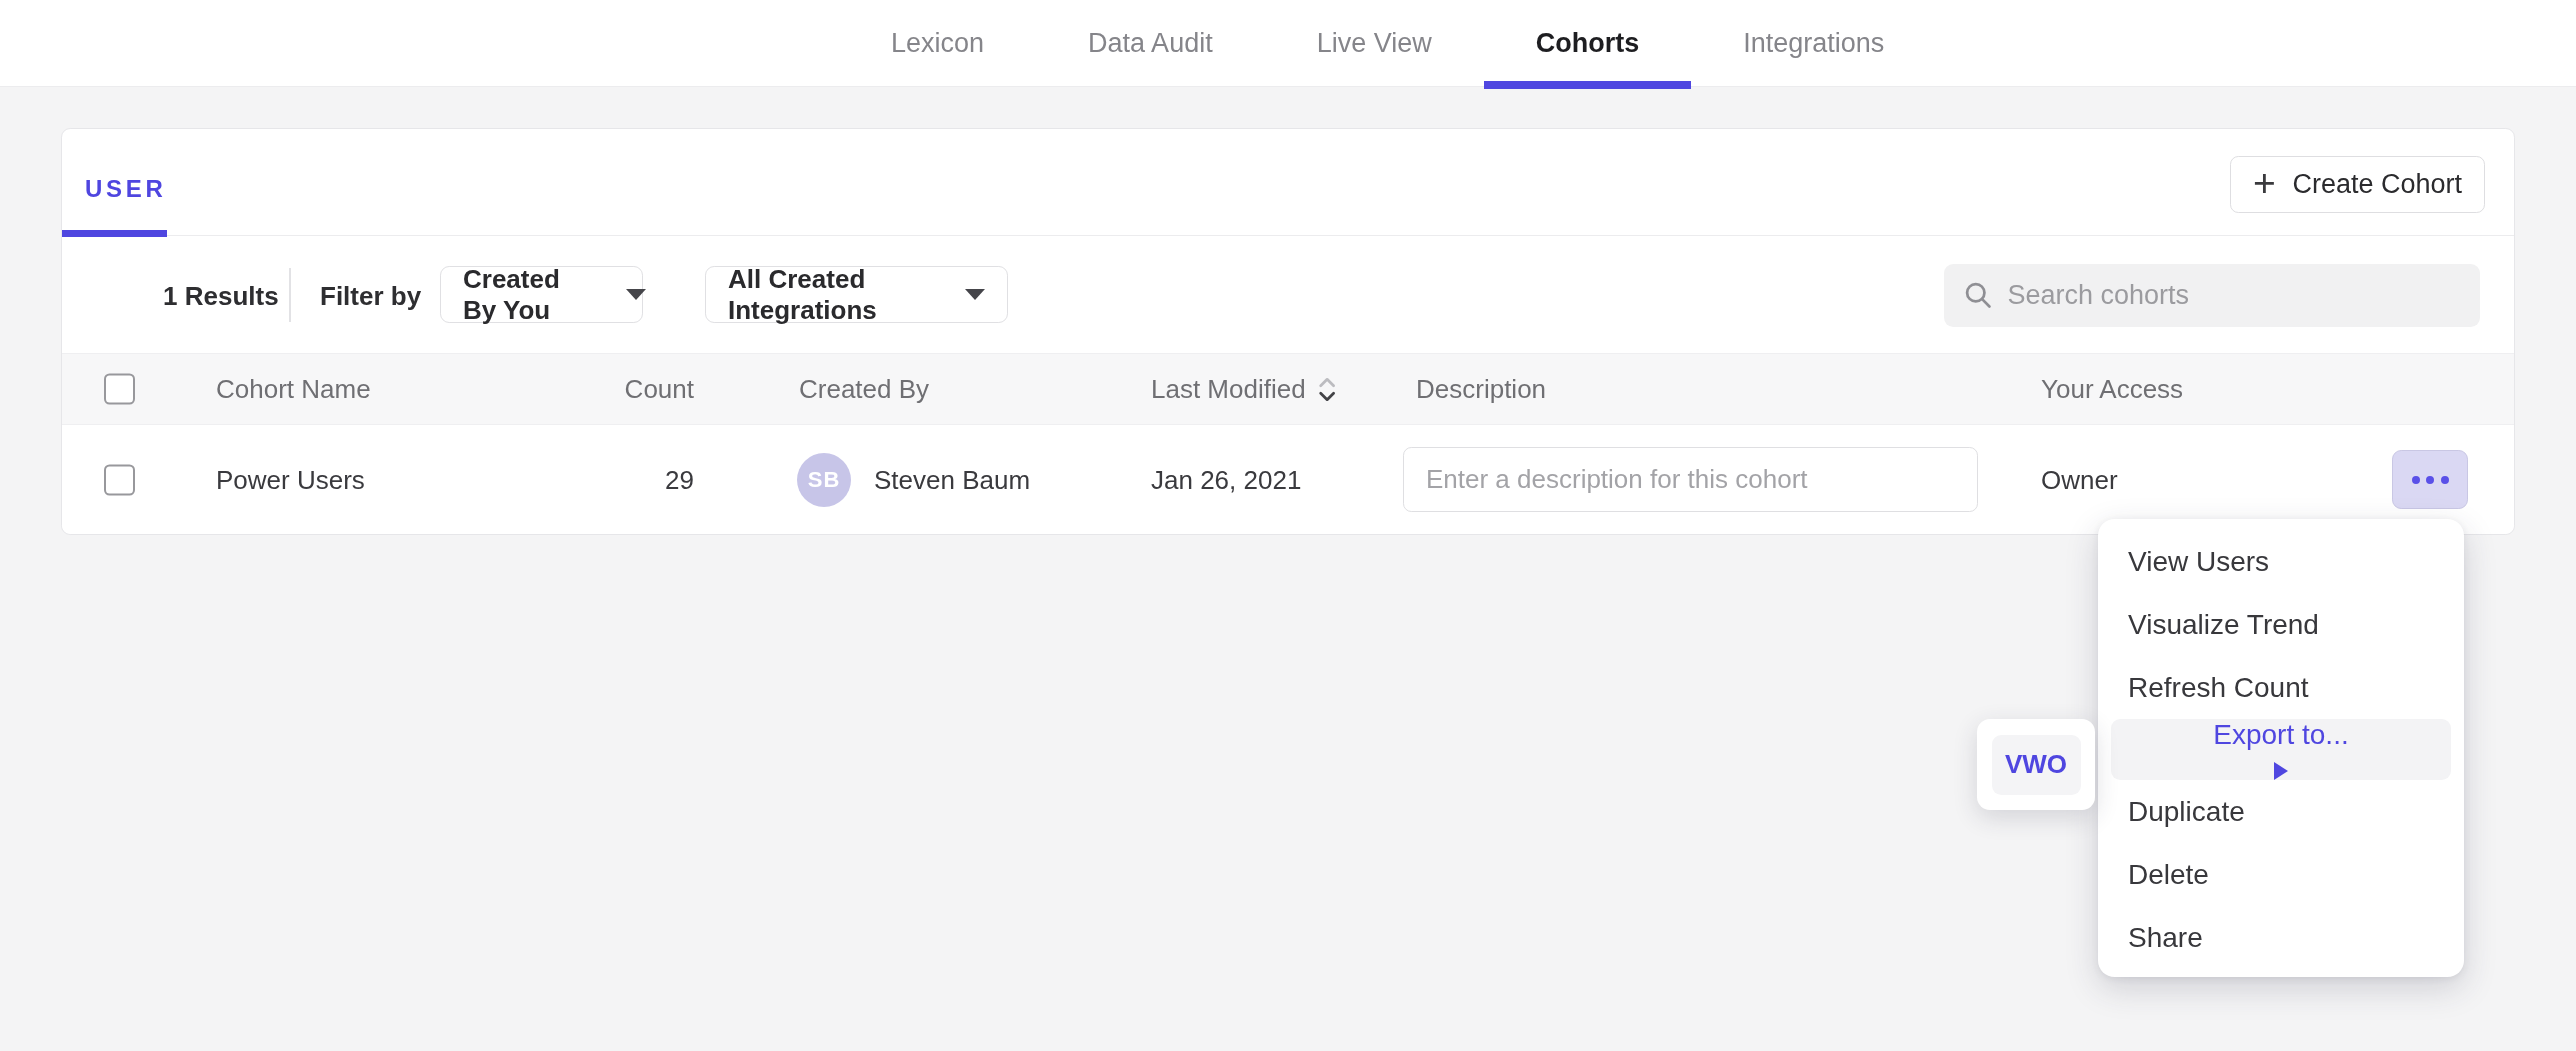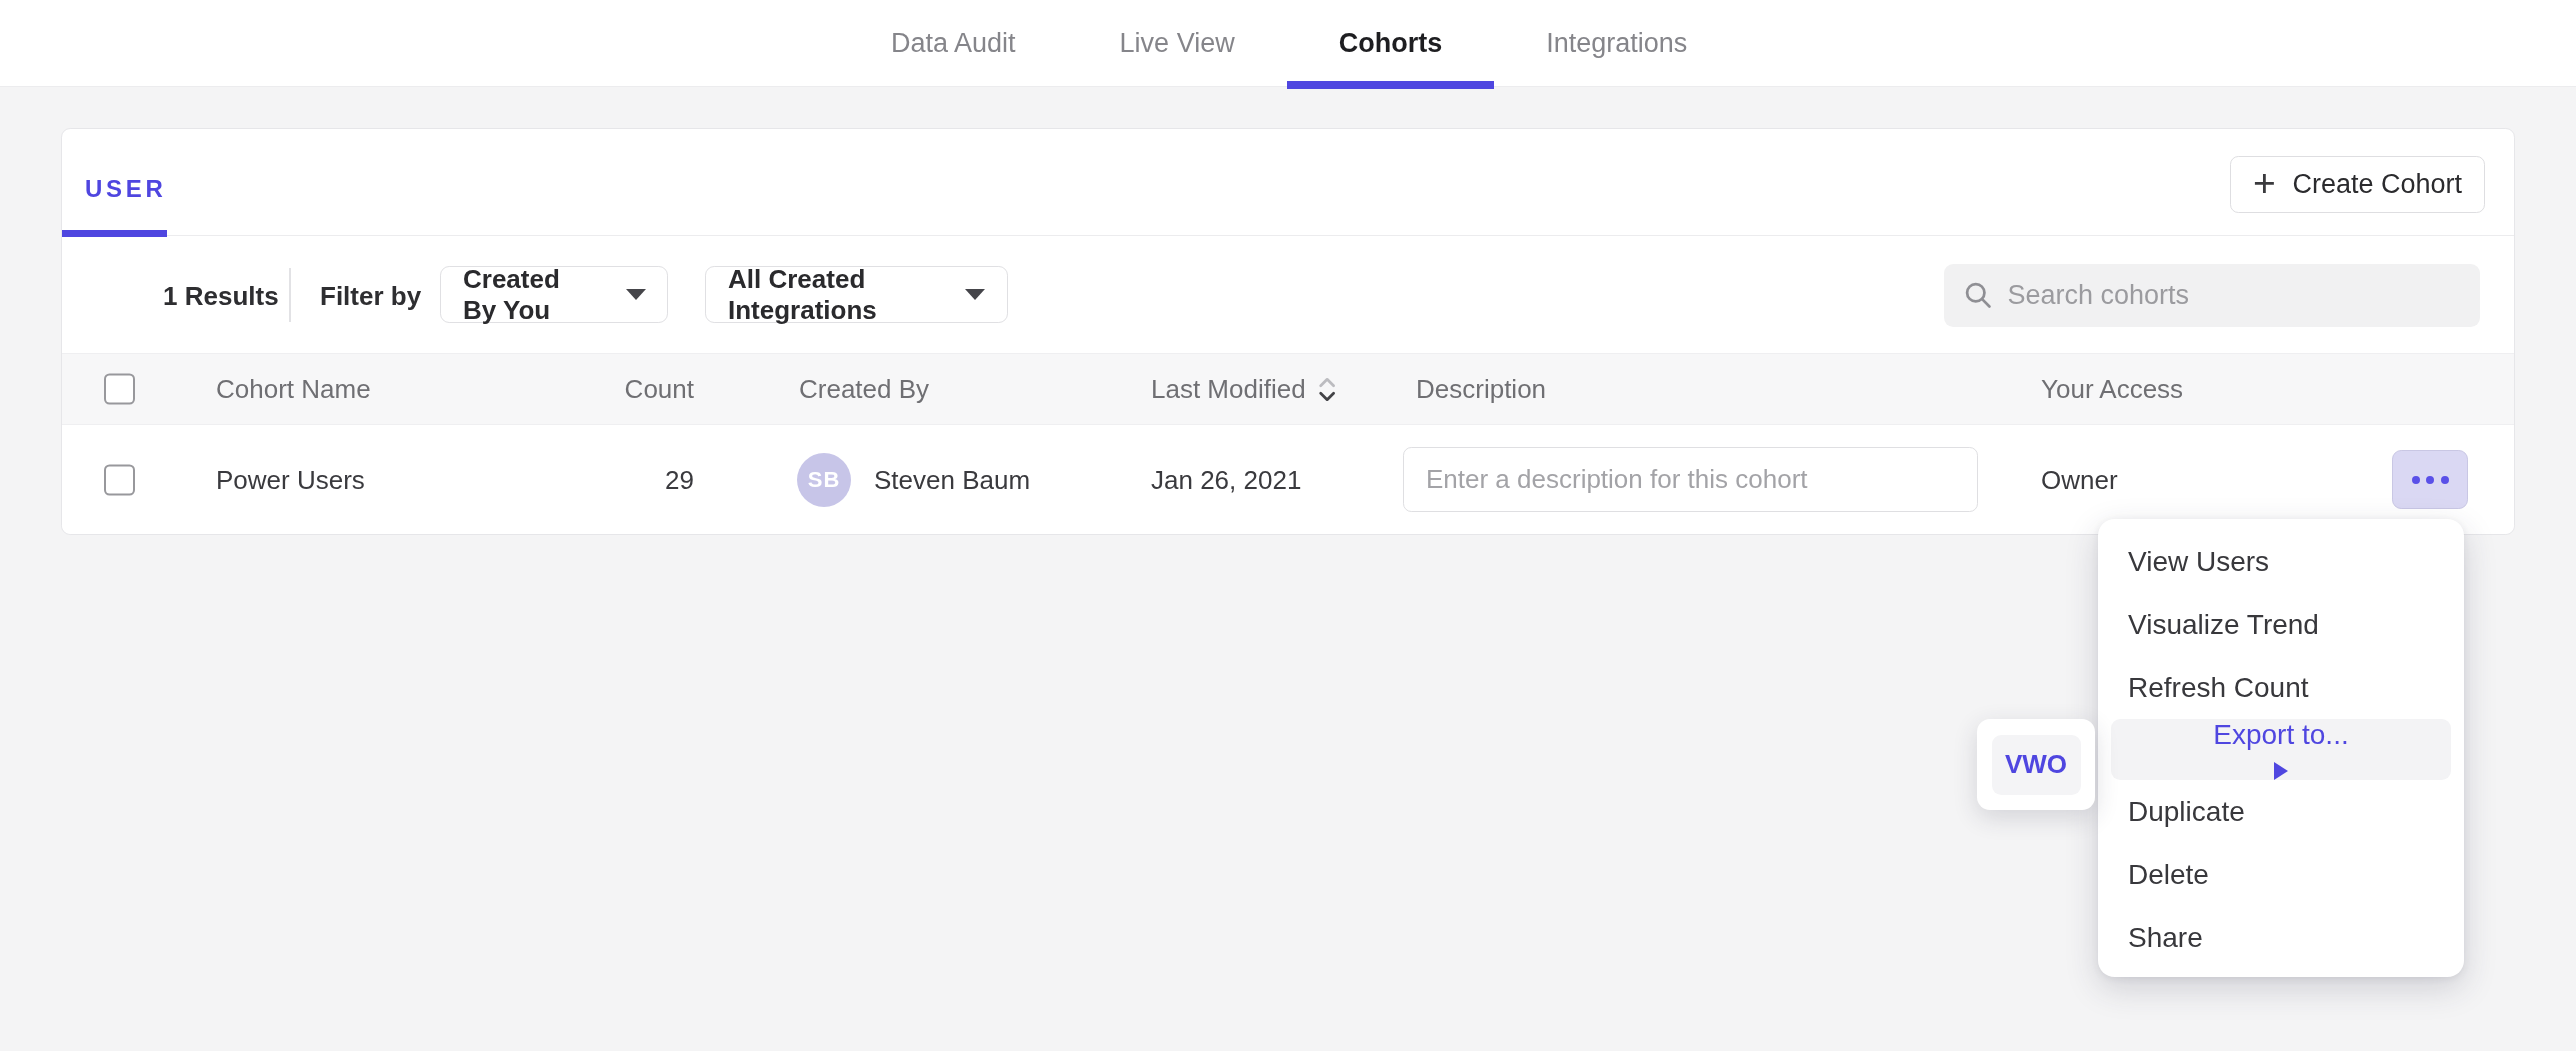--- a/index.html
+++ b/index.html
@@ -39,21 +39,21 @@
   .create-btn .plus{font-size:39px;font-weight:400;color:#3a3a3d;line-height:0;margin-top:-3.7px;}
   .create-btn .lbl{font-size:27px;color:#2b2b2e;font-weight:500;}
 
   
   .results{position:absolute;left:101px;top:152px;font-size:26px;font-weight:700;color:var(--text_dark);}
   .vdivider{position:absolute;left:227px;top:139px;width:1.8px;height:54px;background:#e2e2e5;}
   .filter-by{position:absolute;left:258px;top:152px;font-size:26px;font-weight:600;color:var(--text_dark);}
   .dropdown{position:absolute;top:137px;height:57px;display:flex;align-items:center;justify-content:space-between;padding:0 22px;background:#fff;border:1.8px solid #e0e0e3;border-radius:9.2px;cursor:pointer;}
   .dropdown .dlabel{font-size:26px;font-weight:600;color:#2a2a2d;}
   .caret{width:0;height:0;border-left:10.2px solid transparent;border-right:10.2px solid transparent;border-top:11px solid #45454a;margin-left:18.5px;}
-  .dd1{left:378px;width:228px;gap:48px;}
+  .dd1{left:378px;width:203px;gap:48px;}
   .dd2{left:643px;width:303px;}
   .search{position:absolute;left:1882px;top:135px;width:536px;height:63px;background:var(--search_bg);border-radius:9.2px;display:flex;align-items:center;padding:0 18.5px;gap:14px;cursor:text;}
   .search input{flex:1;border:none;outline:none;background:transparent;font-family:inherit;font-size:27px;color:var(--text_dark);}
   .search input::placeholder{color:var(--text_muted);}
 
   
   .thead{position:absolute;left:0;top:224px;width:100%;height:72px;background:var(--header_band_bg);border-top:1.8px solid #efeff1;border-bottom:1.8px solid #efeff1;}
   .thead .cell,.trow .cell{position:absolute;top:50%;transform:translateY(-50%);font-size:26px;}
   .thead .cell{color:var(--text_gray);}
   .checkbox{position:absolute;left:42px;top:50%;transform:translateY(-50%);width:31px;height:31px;background:#fff;border:2.8px solid #98989c;border-radius:5.5px;cursor:pointer;}
@@ -85,20 +85,21 @@
   .flyout{position:absolute;left:1977px;top:719px;width:118px;height:91px;background:#fff;border-radius:13px;box-shadow:0 7.4px 24px rgba(45,45,70,0.16);display:flex;align-items:center;justify-content:center;z-index:6;}
   .flyout-item{width:89px;height:60px;background:#f4f4f6;border-radius:9.2px;display:flex;align-items:center;justify-content:center;font-size:26px;font-weight:700;color:var(--accent);cursor:pointer;}
 </style>
 </head>
 <body>
 
 <div class="screen">
 
   <div class="topbar">
     <div class="nav">
+      <div class="nav-item">Lexicon</div>
       <div class="nav-item">Data Audit</div>
       <div class="nav-item">Live View</div>
       <div class="nav-item active">Cohorts</div>
       <div class="nav-item">Integrations</div>
     </div>
   </div>
 
   <div class="card">
 
     <div class="tabstrip">

